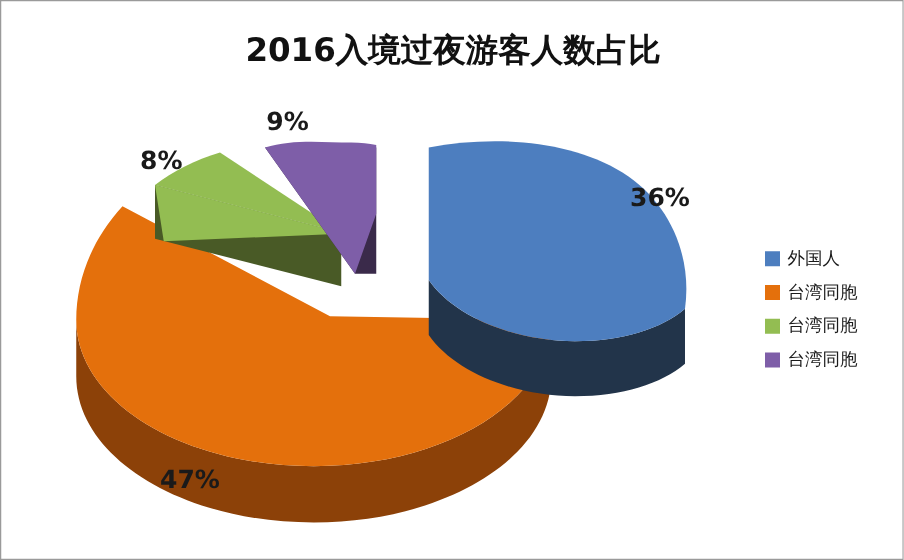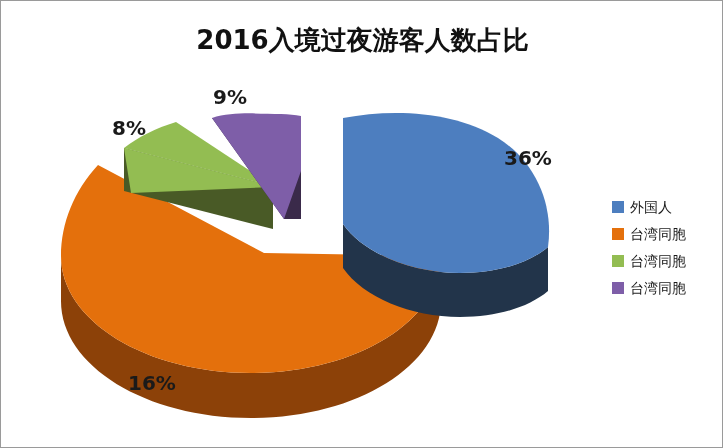--- a/index.html
+++ b/index.html
@@ -139,21 +139,21 @@
                C 362 252, 410 272, 459 272
                C 497 272, 528 262, 547 246
                C 553 203, 534 160, 497 137
                C 455 111, 394 107, 342 117 Z"></path>
     </g>
 
   </svg>
 
   <div class="slice-label" style="left:503px; top:145px;">36%</div>
 
-  <div class="slice-label" style="left:127px; top:370px;">16%</div>
+  <div class="slice-label" style="left:127px; top:370px;">47%</div>
 
   <div class="slice-label" style="left:111px; top:115px;">8%</div>
 
   <div class="slice-label" style="left:212px; top:84px;">9%</div>
 
   <div id="legend">
 
     <div class="legend-row">
       <span class="legend-swatch" style="background:#4D7EBF"></span>
       <span class="legend-label">外国人</span>

